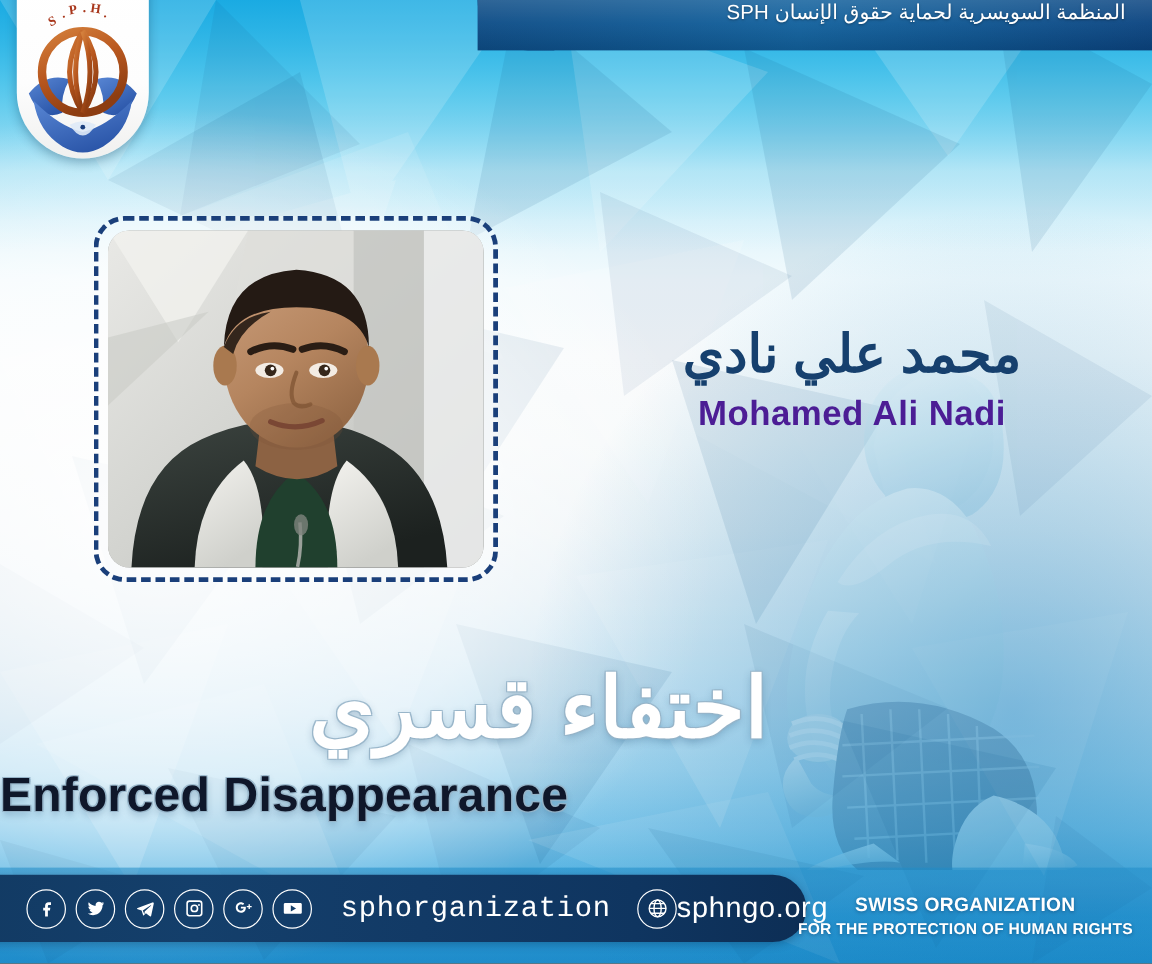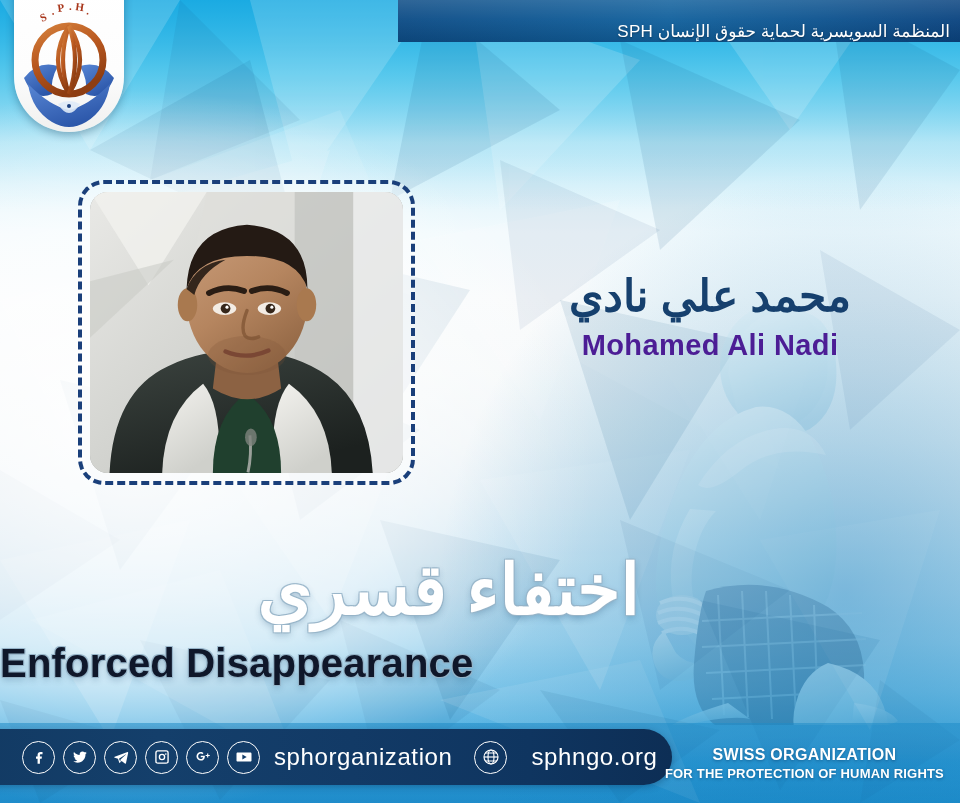--- a/index.html
+++ b/index.html
@@ -71,22 +71,22 @@
   }
   .victim svg { width:100%; height:100%; display:block; }
 
   
   .header-bar {
     position:absolute; top:0; right:0; height:42px;
     left:398px;
     border-radius:0 0 0 0;
     background:linear-gradient(100deg,
       #0d4c86 0%, #0f5691 22%, #12619d 48%, #0e5490 74%, #0b4480 100%);
-    display:flex; align-items:flex-end; justify-content:flex-end;
-    padding-right:10px;
+    display:flex; align-items:flex-start; justify-content:flex-end;
+    padding-right:22px;
     overflow:hidden;
   }
   .header-bar::before {
     content:""; position:absolute; left:-34px; top:0;
     width:74px; height:42px; border-radius:0 0 0 0;
   }
   .header-cap {
     position:absolute; left:398px; top:0;
     width:64px; height:42px;
     background:linear-gradient(100deg,#0b4a84 0%, #0f5691 100%);
@@ -209,25 +209,26 @@
   }
   .social-icons { display:flex; align-items:center; gap:8px; }
   .sicon {
     width:33px; height:33px; border-radius:50%;
     border:1.6px solid #ffffff;
     display:flex; align-items:center; justify-content:center;
     color:#ffffff;
   }
   .sicon svg { width:18px; height:18px; fill:#ffffff; }
   .handle {
-    margin-left:14px;
+    margin-left:24px;
     color:#ffffff; font-size:24px; letter-spacing:0.6px;
     font-weight:400;
-  }
-  .web-group { display:flex; align-items:center; margin-left:22px; gap:24px; }
+    font-family:Liberation Mono, monospace;
+  }
+  .web-group { display:flex; align-items:center; margin-left:22px; gap:0; }
   .globe-ic { width:33px; height:33px; border-radius:50%;
     border:1.6px solid #ffffff; display:flex; align-items:center;
     justify-content:center; }
   .globe-ic svg { width:20px; height:20px; }
   .weburl { color:#ffffff; font-size:24px; letter-spacing:0.6px; }
 
   .org-block {
     position:absolute; right:16px; bottom:22px;
     text-align:center; color:#ffffff;
     text-shadow:0 1px 3px rgba(0,40,80,0.45);

